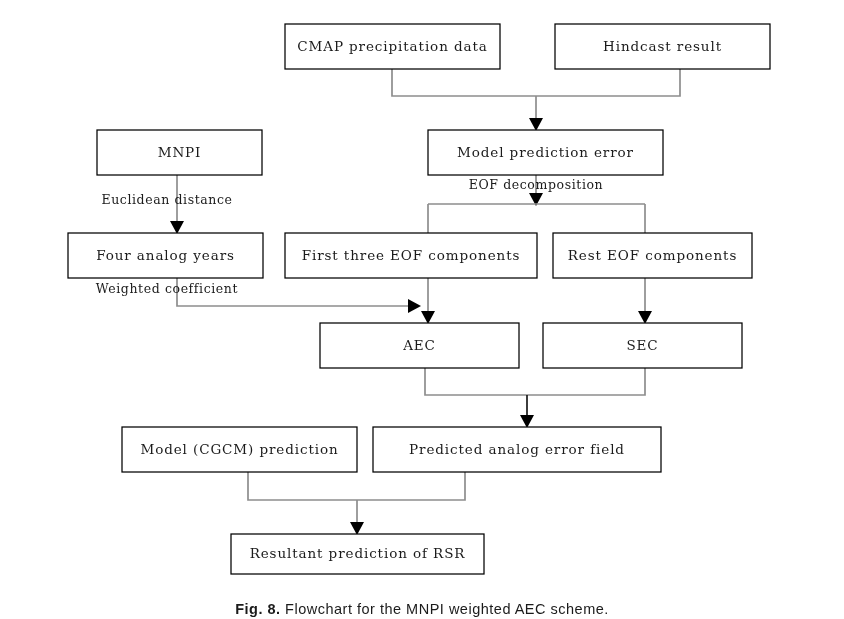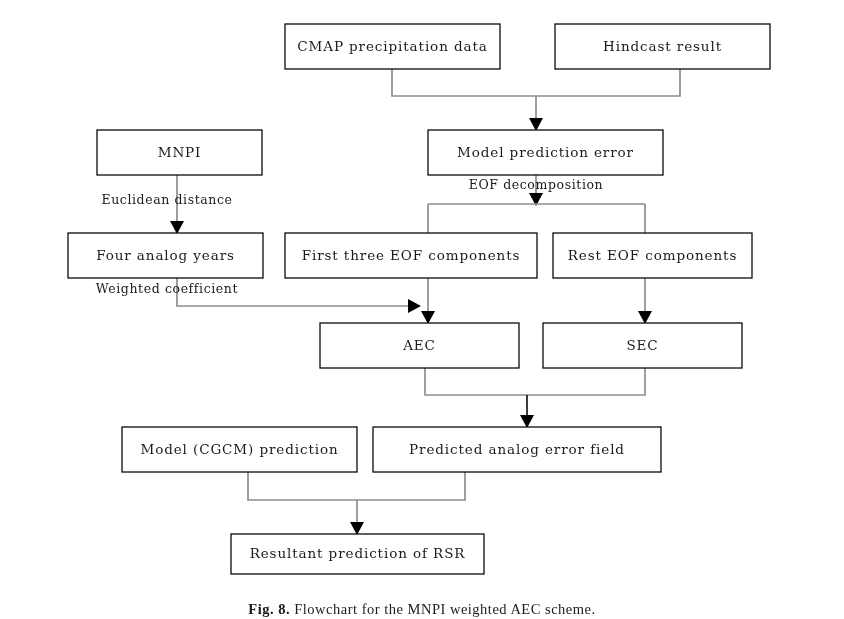--- a/index.html
+++ b/index.html
@@ -59,21 +59,21 @@
     text-anchor: middle;
     dominant-baseline: middle;
     letter-spacing: 0.6px;
   }
   .caption {
     position: absolute;
     left: 0;
     top: 585px;
     width: 844px;
     text-align: center;
-    font-family: Liberation Serif, serif;
+    font-family: Liberation Sans, sans-serif;
     font-size: 14.5px;
     color: #1b1b1b;
     letter-spacing: 0.5px;
   }
   .caption b {
     font-weight: bold;
   }
 </style>
 </head>
 <body>

